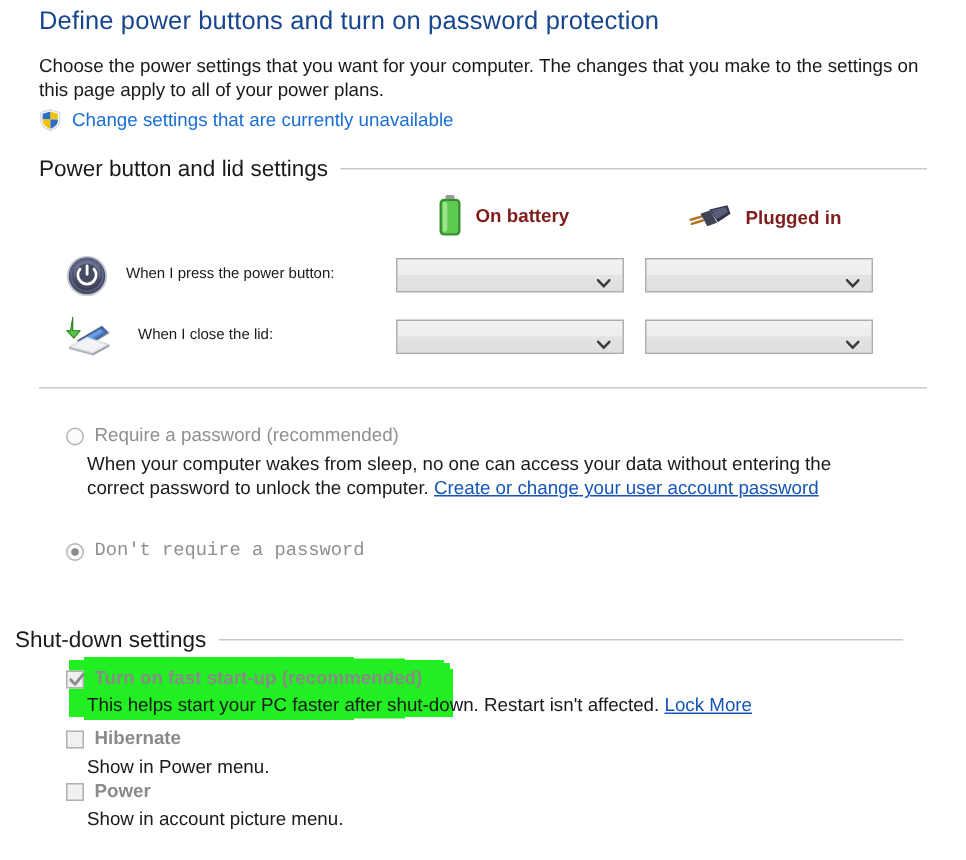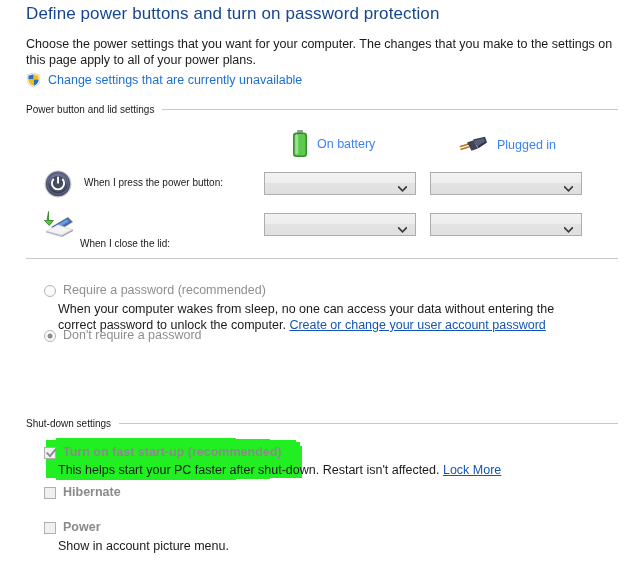--- a/index.html
+++ b/index.html
@@ -25,26 +25,26 @@
     font-size:12.5px;line-height:16px;color:#1a1a1a;
   }
   .uac-row{position:absolute;left:26px;top:72px;display:flex;align-items:center;gap:7px;}
   .shield{width:15px;height:16px;position:relative;flex:none;}
   .link{color:#1555b5;text-decoration:none;}
   .link.u{text-decoration:underline;}
   .uac-link{font-size:12.5px;color:#1a6fd4;text-decoration:none;white-space:nowrap;}
 
   
   .grp{position:absolute;display:flex;align-items:center;gap:8px;width:592px;}
-  .grp .cap{font-size:10px;color:#1a1a1a;white-space:nowrap;}
+  .grp .cap{font-size:15px;color:#1a1a1a;white-space:nowrap;}
   .grp .rule{flex:1;height:1px;background:#c8c8c8;}
 
   
   .colhead{position:absolute;display:flex;align-items:center;gap:9px;}
-  .colhead .lbl{font-size:12.5px;color:#3b82f6;white-space:nowrap;}
+  .colhead .lbl{font-size:12.5px;color:#7f1d1d;white-space:nowrap;font-weight:bold;}
 
   .rowlabel{position:absolute;font-size:10px;color:#1a1a1a;white-space:nowrap;}
 
   .combo{
     position:absolute;width:152px;height:23px;
     border:1px solid #adadad;
     background:linear-gradient(to bottom,#f2f2f2 0%,#ededed 48%,#e3e3e3 50%,#dfdfdf 100%);
     box-sizing:border-box;
   }
   .combo .chev{
@@ -180,21 +180,21 @@
       <path d="M11.6 16.6 L25.6 8.6 L28.8 11.6 L15.2 19.6 Z" fill="#4a7fd0"></path>
       <path d="M12.6 16.4 L24.6 9.5 L26.4 11.2 L15.0 18.2 Z" fill="#7fb0e8" opacity="0.6"></path>
       <path d="M4 21 L16 14.5 L31 19.5 L20 25.5 Z" fill="#d8dbe2"></path>
       <path d="M5.5 21.1 L16 15.5 L28.8 19.8 L19.6 24.6 Z" fill="#f2f3f6"></path>
       <path d="M4 21 L20 25.5 L20 27 L4 22.6 Z" fill="#b4b8c2"></path>
       <path d="M20 25.5 L31 19.5 L31 21 L20 27 Z" fill="#9ea2ad"></path>
       <path d="M6.5 1.5 L6.5 10.5 L11.5 10.5 L7.2 15.5 L2.5 10.5 L5.0 10.5" fill="#3fa82e"></path>
       <path d="M6.5 1.5 L6.5 10.5 L11.5 10.5 L7.2 15.5 L2.5 10.5 L5.0 10.5 Z" fill="#55c43f" stroke="#2f7d22" stroke-width="0.7" stroke-linejoin="round"></path>
     </svg>
   </span>
-  <span class="rowlabel" style="left:80px;top:218px;margin-top:20px;">When I close the lid:</span>
+  <span class="rowlabel" style="left:92px;top:218px;">When I close the lid:</span>
 
   <div class="combo" style="left:264px;top:213px;">
     <span style="position:absolute;left:6px;top:3px;font-size:12px;"></span>
     <span class="chev">
       <svg width="9" height="6" viewBox="0 0 9 6">
           <path d="M0.6 0.8 L4.5 4.8 L8.4 0.8" fill="none" stroke="#3c3c3c" stroke-width="1.7" stroke-linecap="square"></path>
         </svg>
     </span>
   </div>
 
@@ -213,27 +213,27 @@
 
   <div class="radio-row" style="left:44px;top:283px;">
     <span class="radio"></span>
     <span class="dim" style="font-size:12.5px;white-space:nowrap;">Require a password (recommended)</span>
   </div>
 
   <div class="body-txt" style="left:58px;top:301px;width:530px;">
     <span>When your computer wakes from sleep, no one can access your data without entering the correct password to unlock the computer. </span><a class="link u" href="#">Create or change your user account password</a>
   </div>
 
-  <div class="radio-row" style="left:44px;top:328px;">
+  <div class="radio-row" style="left:44px;top:360px;font-family:Liberation Mono, monospace;">
     <span class="radio on"></span>
     <span class="dim" style="font-size:12.5px;white-space:nowrap;">Don't require a password</span>
   </div>
 
 
-  <div class="grp" style="left:26px;top:418px;">
+  <div class="grp" style="left:10px;top:418px;">
     <span class="cap">Shut-down settings</span>
     <span class="rule"></span>
   </div>
 
   <div class="hl-layer">
     <div class="hl" style="left:46px;top:443px;width:80px;height:35px;"></div>
     <div class="hl" style="left:46px;top:440px;width:250px;height:38px;"></div>
     <div class="hl" style="left:56px;top:438px;width:180px;height:42px;"></div>
     <div class="hl" style="left:120px;top:441px;width:160px;height:36px;"></div>
     <div class="hl" style="left:96px;top:444px;width:204px;height:34px;"></div>
@@ -252,20 +252,21 @@
   </div>
 
   <div class="body-txt" style="left:58px;top:462px;width:520px;">
     <span>This helps start your PC faster after shut-down. Restart isn't affected. </span><a class="link u" href="#">Lock More</a>
   </div>
 
   <div class="cb-row" style="left:44px;top:485px;">
     <span class="cbox"></span>
     <span class="cb-label">Hibernate</span>
   </div>
+  <div class="body-txt" style="left:58px;top:503px;width:520px;">Show in Power menu.</div>
 
   <div class="cb-row" style="left:44px;top:520px;">
     <span class="cbox"></span>
     <span class="cb-label">Power</span>
   </div>
   <div class="body-txt" style="left:58px;top:538px;width:520px;">Show in account picture menu.</div>
 
 </div>
 
 </body></html>

